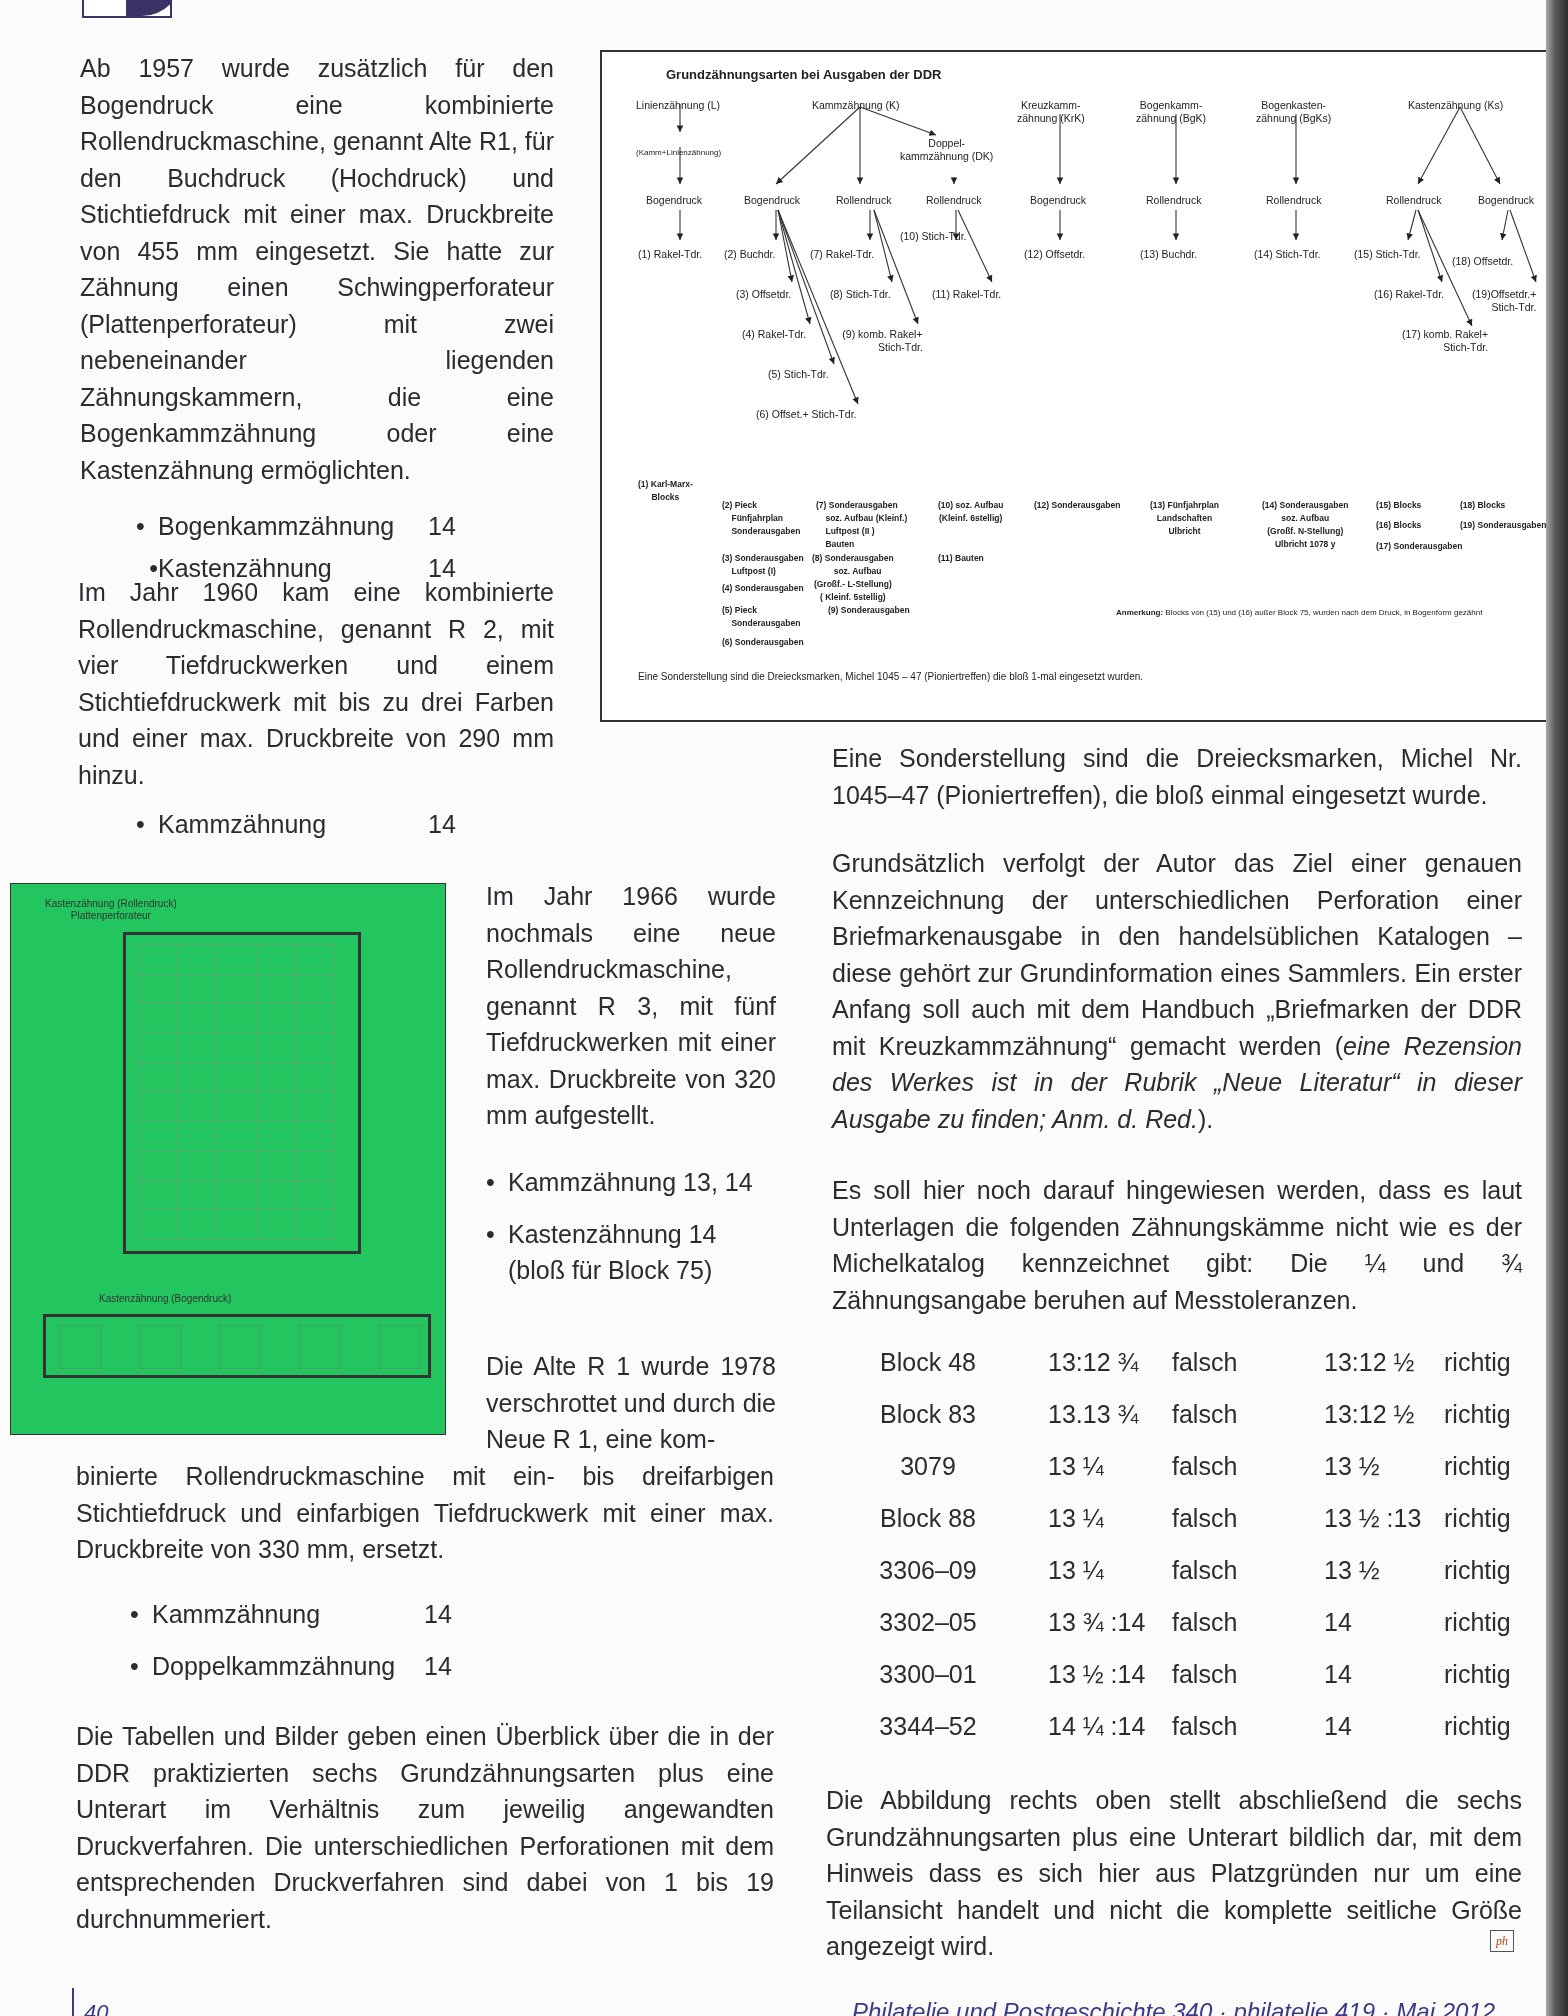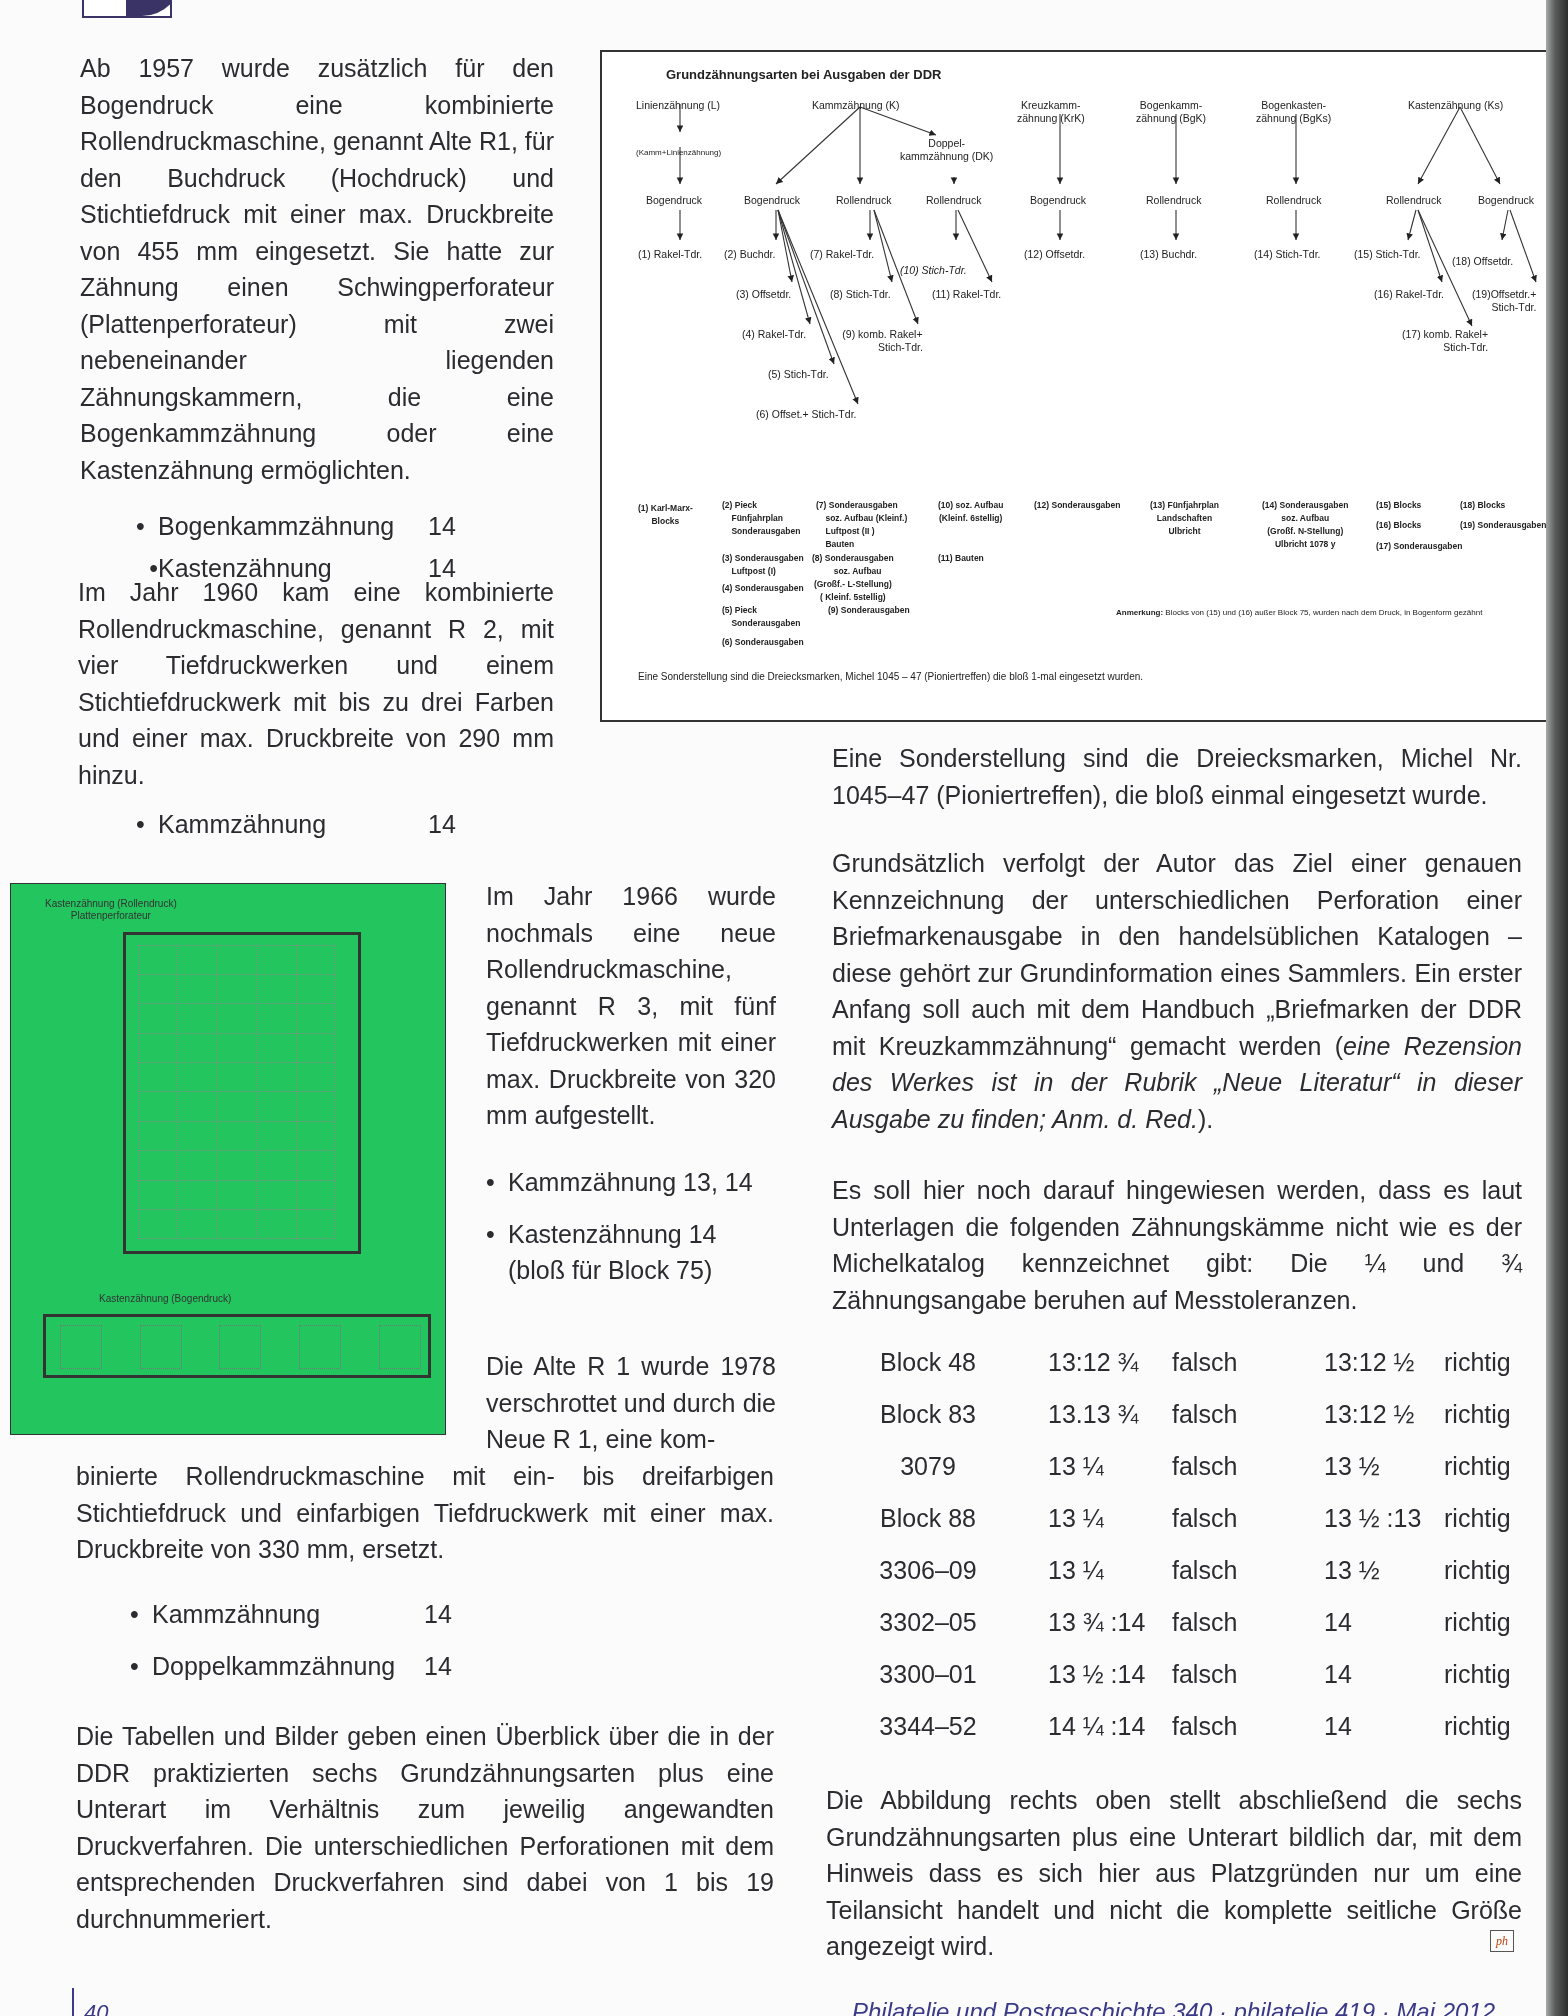--- a/index.html
+++ b/index.html
@@ -241,38 +241,38 @@
   <div class="dt" style="left:134px; top:236px;">(3) Offsetdr.</div>
   <div class="dt" style="left:140px; top:276px;">(4) Rakel-Tdr.</div>
   <div class="dt" style="left:166px; top:316px;">(5) Stich-Tdr.</div>
   <div class="dt" style="left:154px; top:356px;">(6) Offset.+ Stich-Tdr.</div>
   <div class="dt" style="left:208px; top:196px;">(7) Rakel-Tdr.</div>
   <div class="dt" style="left:228px; top:236px;">(8) Stich-Tdr.</div>
   <div class="dt" style="left:240px; top:276px;">
       <div>(9) komb. Rakel+</div>
       <div style="padding-left:36px;">Stich-Tdr.</div>
     </div>
-  <div class="dt" style="left:298px; top:212px;font-style:italic;">(10) Stich-Tdr.</div>
+  <div class="dt" style="left:298px; top:178px;">(10) Stich-Tdr.</div>
   <div class="dt" style="left:330px; top:236px;">(11) Rakel-Tdr.</div>
   <div class="dt" style="left:422px; top:196px;">(12) Offsetdr.</div>
   <div class="dt" style="left:538px; top:196px;">(13) Buchdr.</div>
   <div class="dt" style="left:652px; top:196px;">(14) Stich-Tdr.</div>
   <div class="dt" style="left:752px; top:196px;">(15) Stich-Tdr.</div>
   <div class="dt" style="left:772px; top:236px;">(16) Rakel-Tdr.</div>
   <div class="dt" style="left:764px; top:276px; text-align:right;margin-left:36px;">
       <div>(17) komb. Rakel+</div>
       <div>Stich-Tdr.</div>
     </div>
   <div class="dt" style="left:850px; top:203px;">(18) Offsetdr.</div>
   <div class="dt" style="left:870px; top:236px; text-align:right;">
       <div>(19)Offsetdr.+</div>
       <div>Stich-Tdr.</div>
     </div>
 
-  <div class="dt bold" style="left:36px; top:450px; font-size:8.5px; white-space:pre; text-align:center;">(1) Karl-Marx-
+  <div class="dt bold" style="left:36px; top:426px; font-size:8.5px; white-space:pre; text-align:center;">(1) Karl-Marx-
 Blocks</div>
   <div class="dt bold" style="left:120px; top:447px; font-size:8.5px; white-space:pre; text-align:left;">(2) Pieck
     Fünfjahrplan
     Sonderausgaben</div>
   <div class="dt bold" style="left:120px; top:500px; font-size:8.5px; white-space:pre; text-align:left;">(3) Sonderausgaben
     Luftpost (I)</div>
   <div class="dt bold" style="left:120px; top:530px; font-size:8.5px; white-space:pre; text-align:left;">(4) Sonderausgaben</div>
   <div class="dt bold" style="left:120px; top:552px; font-size:8.5px; white-space:pre; text-align:left;">(5) Pieck
     Sonderausgaben</div>
   <div class="dt bold" style="left:120px; top:584px; font-size:8.5px; white-space:pre; text-align:left;">(6) Sonderausgaben</div>

